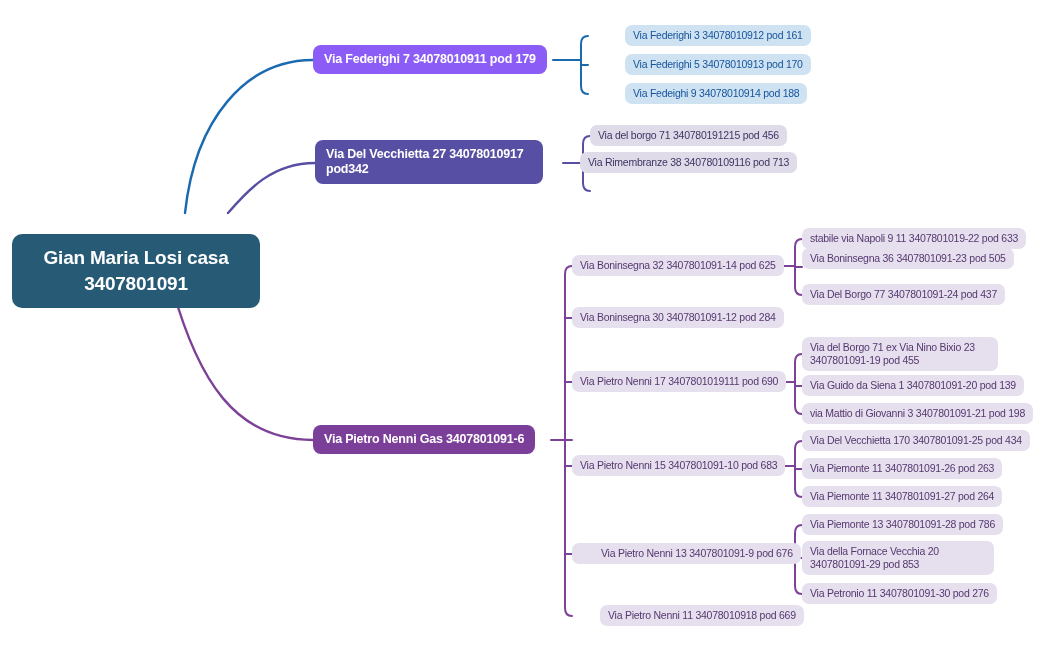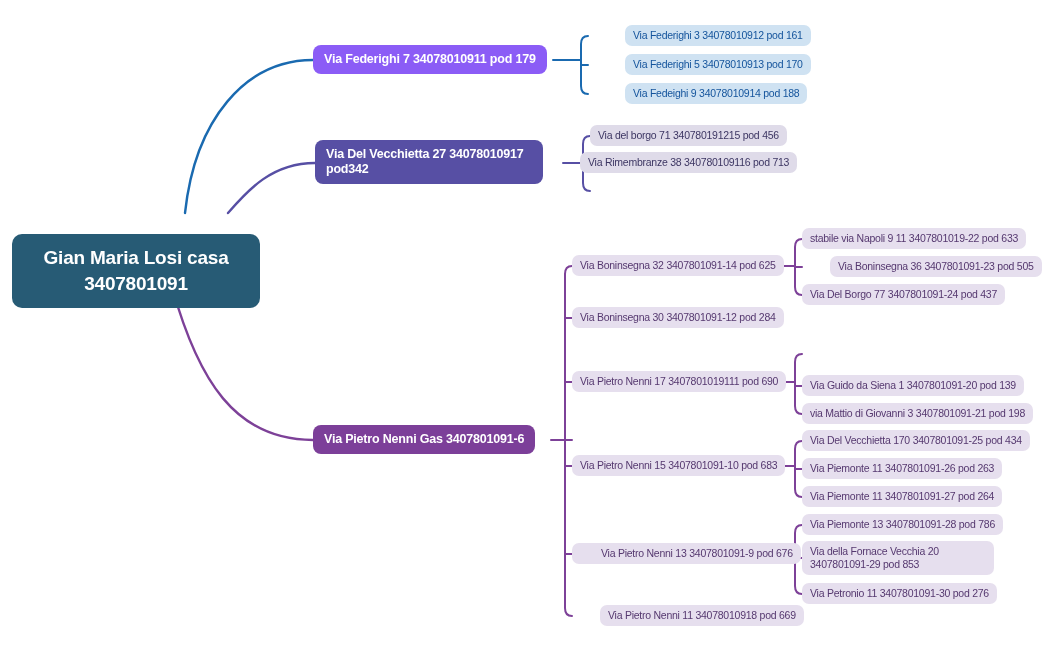--- a/index.html
+++ b/index.html
@@ -105,23 +105,24 @@
   <div class="node leaf leaf-slate" style="left:580px; top:152px;">Via Rimembranze 38 340780109116 pod 713</div>
 
   <div class="node leaf leaf-plum" style="left:572px; top:255px;">Via Boninsegna 32 3407801091-14 pod 625</div>
   <div class="node leaf leaf-plum" style="left:572px; top:307px;">Via Boninsegna 30 3407801091-12 pod 284</div>
   <div class="node leaf leaf-plum" style="left:572px; top:371px;">Via Pietro Nenni 17 3407801019111  pod 690</div>
   <div class="node leaf leaf-plum" style="left:572px; top:455px;">Via Pietro Nenni 15 3407801091-10 pod 683</div>
   <div class="node leaf leaf-plum" style="left:572px; top:543px;padding-left:29px;">Via Pietro Nenni 13 3407801091-9 pod 676</div>
   <div class="node leaf leaf-plum" style="left:572px; top:605px;margin-left:28px;">Via Pietro Nenni 11 34078010918 pod 669</div>
 
   <div class="node leaf leaf-plum" style="left:802px; top:228px;">stabile via Napoli 9 11 3407801019-22 pod 633</div>
-  <div class="node leaf leaf-plum" style="left:802px; top:256px;margin-left:28px;">Via Boninsegna 36 3407801091-23 pod 505</div>
+  <div class="node leaf leaf-plum" style="left:802px; top:248px;">Via Boninsegna 36 3407801091-23 pod 505</div>
   <div class="node leaf leaf-plum" style="left:802px; top:284px;">Via Del Borgo 77 3407801091-24 pod 437</div>
 
+  <div class="node leaf leaf-plum two w196" style="left:802px; top:337px;">Via del Borgo 71 ex Via Nino Bixio 23 3407801091-19 pod 455</div>
   <div class="node leaf leaf-plum" style="left:802px; top:375px;">Via Guido da Siena 1 3407801091-20 pod 139</div>
   <div class="node leaf leaf-plum" style="left:802px; top:403px;">via Mattio di Giovanni 3 3407801091-21 pod 198</div>
 
   <div class="node leaf leaf-plum" style="left:802px; top:430px;">Via Del Vecchietta 170 3407801091-25 pod 434</div>
   <div class="node leaf leaf-plum" style="left:802px; top:458px;">Via Piemonte 11 3407801091-26 pod 263</div>
   <div class="node leaf leaf-plum" style="left:802px; top:486px;">Via Piemonte 11 3407801091-27 pod 264</div>
 
   <div class="node leaf leaf-plum" style="left:802px; top:514px;">Via Piemonte 13 3407801091-28 pod 786</div>
   <div class="node leaf leaf-plum two w224" style="left:802px; top:541px;">Via della Fornace Vecchia 20 3407801091-29 pod 853</div>
   <div class="node leaf leaf-plum" style="left:802px; top:583px;">Via Petronio 11 3407801091-30 pod 276</div>

